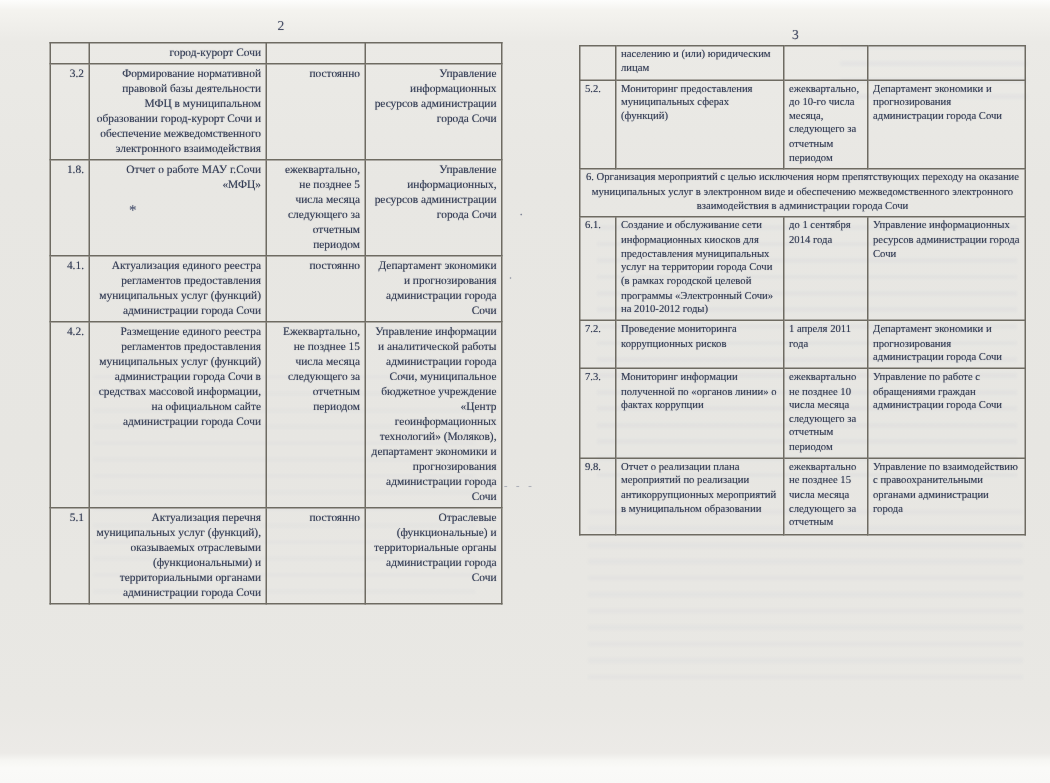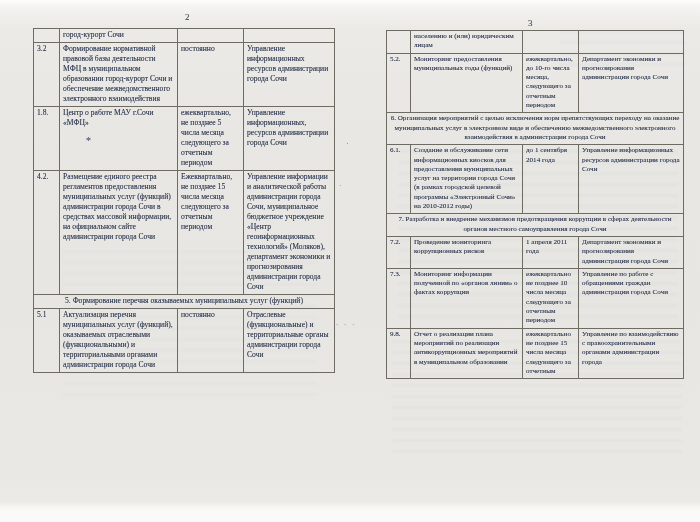--- a/index.html
+++ b/index.html
@@ -26,21 +26,21 @@
   }
   table.plan td{
     border:1px solid #6e6b62;
     vertical-align:top;
     padding:1px 3px 2px 3px;
     color:#353e56;
     text-shadow:0 0 .6px rgba(53,62,86,.55);
     word-wrap:break-word;
   }
   .t-left{left:33px;top:28px;width:301px;}
-  .t-left td{font-size:7.6px;line-height:10px;}
+  .t-left td{font-size:7.6px;line-height:10px;text-align:right;}
   .t-right{left:386px;top:30px;width:297px;}
   .t-right td{font-size:7.1px;line-height:9.3px;}
   col.c-num-l{width:26px;} col.c-desc-l{width:118px;} col.c-freq-l{width:66px;} col.c-resp-l{width:91px;}
   col.c-num-r{width:24px;} col.c-desc-r{width:112px;} col.c-freq-r{width:56px;} col.c-resp-r{width:105px;}
   td.num{padding-left:2px;padding-right:1px;}
   td.section{text-align:center;padding:2px 8px;}
   
   .bleed{
     position:absolute;pointer-events:none;
     background:repeating-linear-gradient(180deg,
@@ -78,32 +78,35 @@
         <td class="resp"></td>
       </tr>
       <tr>
         <td class="num">3.2</td>
         <td class="desc">Формирование нормативной правовой базы деятельности МФЦ в муниципальном образовании город-курорт Сочи и обеспечение межведомственного электронного взаимодействия</td>
         <td class="freq">постоянно</td>
         <td class="resp">Управление информационных ресурсов администрации города Сочи</td>
       </tr>
       <tr>
         <td class="num">1.8.</td>
-        <td class="desc">Центр о работе МАУ г.Сочи «МФЦ»</td>
+        <td class="desc">Отчет о работе МАУ г.Сочи «МФЦ»</td>
         <td class="freq">ежеквартально, не позднее 5 числа месяца следующего за отчетным периодом</td>
         <td class="resp">Управление информационных, ресурсов администрации города Сочи</td>
+      </tr>
+      <tr>
+        <td class="num">4.1.</td>
+        <td class="desc">Актуализация единого реестра регламентов предоставления муниципальных услуг (функций) администрации города Сочи</td>
+        <td class="freq">постоянно</td>
+        <td class="resp">Департамент экономики и прогнозирования администрации города Сочи</td>
       </tr>
       <tr>
         <td class="num">4.2.</td>
         <td class="desc">Размещение единого реестра регламентов предоставления муниципальных услуг (функций) администрации города Сочи в средствах массовой информации, на официальном сайте администрации города Сочи</td>
         <td class="freq">Ежеквартально, не позднее 15 числа месяца следующего за отчетным периодом</td>
         <td class="resp">Управление информации и аналитической работы администрации города Сочи, муниципальное бюджетное учреждение «Центр геоинформационных технологий» (Моляков), департамент экономики и прогнозирования администрации города Сочи</td>
-      </tr>
-      <tr>
-        <td class="section" colspan="4">5. Формирование перечня оказываемых муниципальных услуг (функций)</td>
       </tr>
       <tr>
         <td class="num">5.1</td>
         <td class="desc">Актуализация перечня муниципальных услуг (функций), оказываемых отраслевыми (функциональными) и территориальными органами администрации города Сочи</td>
         <td class="freq">постоянно</td>
         <td class="resp">Отраслевые (функциональные) и территориальные органы администрации города Сочи</td>
       </tr>
     </tbody>
   </table>
 
@@ -116,35 +119,32 @@
       </colgroup>
     <tbody>
       <tr>
         <td class="num"></td>
         <td class="desc">населению и (или) юридическим лицам</td>
         <td class="freq"></td>
         <td class="resp"></td>
       </tr>
       <tr>
         <td class="num">5.2.</td>
-        <td class="desc">Мониторинг предоставления муниципальных годы (функций)</td>
+        <td class="desc">Мониторинг предоставления муниципальных сферах (функций)</td>
         <td class="freq">ежеквартально, до 10-го числа месяца, следующего за отчетным периодом</td>
         <td class="resp">Департамент экономики и прогнозирования администрации города Сочи</td>
       </tr>
       <tr>
         <td class="section" colspan="4">6. Организация мероприятий с целью исключения норм препятствующих переходу на оказание муниципальных услуг в электронном виде и обеспечению межведомственного электронного взаимодействия в администрации города Сочи</td>
       </tr>
       <tr>
         <td class="num">6.1.</td>
         <td class="desc">Создание и обслуживание сети информационных киосков для предоставления муниципальных услуг на территории города Сочи (в рамках городской целевой программы «Электронный Сочи» на 2010-2012 годы)</td>
         <td class="freq">до 1 сентября 2014 года</td>
         <td class="resp">Управление информационных ресурсов администрации города Сочи</td>
-      </tr>
-      <tr>
-        <td class="section" colspan="4">7. Разработка и внедрение механизмов предотвращения коррупции в сферах деятельности органов местного самоуправления города Сочи</td>
       </tr>
       <tr>
         <td class="num">7.2.</td>
         <td class="desc">Проведение мониторинга коррупционных рисков</td>
         <td class="freq">1 апреля 2011 года</td>
         <td class="resp">Департамент экономики и прогнозирования администрации города Сочи</td>
       </tr>
       <tr>
         <td class="num">7.3.</td>
         <td class="desc">Мониторинг информации полученной по «органов линии» о фактах коррупции</td>

